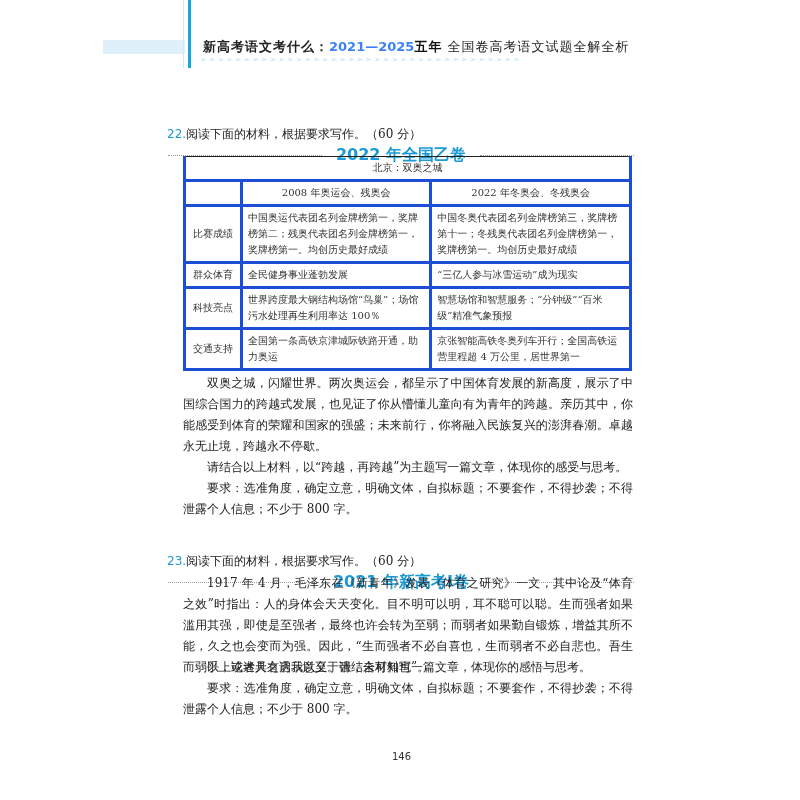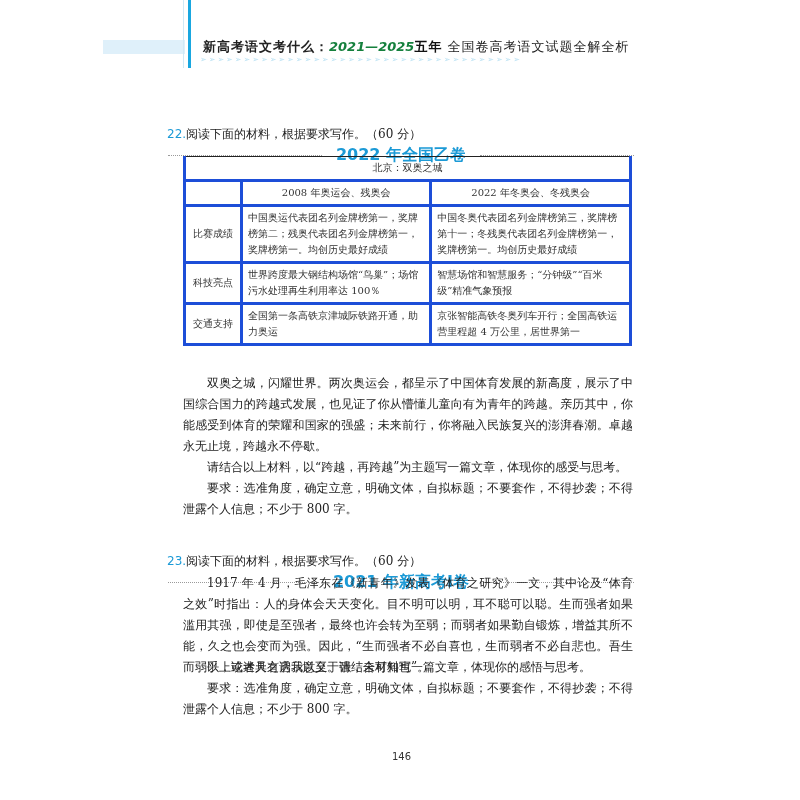--- a/index.html
+++ b/index.html
@@ -3,21 +3,21 @@
 <meta charset="utf-8">
 <style>
   html, body { margin:0; padding:0; }
   body { width:800px; height:800px; background:#ffffff; position:relative; overflow:hidden;
          font-family:"DejaVu Serif", serif; color:#222; }
   .hdr-bar { position:absolute; left:103px; top:40px; width:82px; height:14px; background:#dff0fa; }
   .hdr-vline { position:absolute; left:188px; top:0; width:3px; height:68px; background:#19a7e0; }
   .hdr-vline2 { position:absolute; left:183px; top:0; width:1px; height:68px; background:#cfe9f6; }
   .hdr-title { position:absolute; left:203px; top:38px; font-size:13px; font-weight:bold; color:#222;
                font-family:"DejaVu Sans", sans-serif; letter-spacing:1px; white-space:nowrap; }
-  .hdr-title .yrs { color:#15803d; font-style:italic; font-weight:bold; letter-spacing:0; }
+  .hdr-title .yrs { color:#3b82f6; font-weight:bold; letter-spacing:0; }
   .hdr-title .five { color:#111; font-weight:bold; }
   .hdr-title .rest { font-weight:normal; }
   .hdr-arrows { position:absolute; left:200px; top:55px; font-size:8px; color:#b9e1f3; letter-spacing:2px; white-space:nowrap; font-family:"DejaVu Sans", sans-serif; }
 
   .sec-head { position:absolute; left:168px; width:466px; height:20px; display:flex; align-items:center;margin-top:48px; }
   .sec-head .dots { flex:1; border-top:1px dotted #9a9a9a; height:0; }
   .sec-head .ttl { padding:0 14px; font-size:16px; font-weight:bold; color:#1c9ad6; font-family:"DejaVu Sans", sans-serif; white-space:nowrap; }
 
   .q { position:absolute; left:167px; font-size:12px; color:#222; white-space:nowrap; }
   .q .num { color:#1c9ad6; font-family:"DejaVu Sans", sans-serif; }
@@ -62,20 +62,25 @@
     <td class="lbl"></td>
     <td class="c">2008 年奥运会、残奥会</td>
     <td class="c">2022 年冬奥会、冬残奥会</td>
   </tr>
   <tr>
     <td class="lbl">比赛成绩</td>
     <td>中国奥运代表团名列金牌榜第一，奖牌榜第二；残奥代表团名列金牌榜第一，奖牌榜第一。均创历史最好成绩</td>
     <td>中国冬奥代表团名列金牌榜第三，奖牌榜第十一；冬残奥代表团名列金牌榜第一，奖牌榜第一。均创历史最好成绩</td>
   </tr>
   <tr>
+    <td class="lbl">群众体育</td>
+    <td>全民健身事业蓬勃发展</td>
+    <td>“三亿人参与冰雪运动”成为现实</td>
+  </tr>
+  <tr>
     <td class="lbl">科技亮点</td>
     <td>世界跨度最大钢结构场馆“鸟巢”；场馆污水处理再生利用率达 100％</td>
     <td>智慧场馆和智慧服务；“分钟级”“百米级”精准气象预报</td>
   </tr>
   <tr>
     <td class="lbl">交通支持</td>
     <td>全国第一条高铁京津城际铁路开通，助力奥运</td>
     <td>京张智能高铁冬奥列车开行；全国高铁运营里程超 4 万公里，居世界第一</td>
   </tr>
 </tbody>

